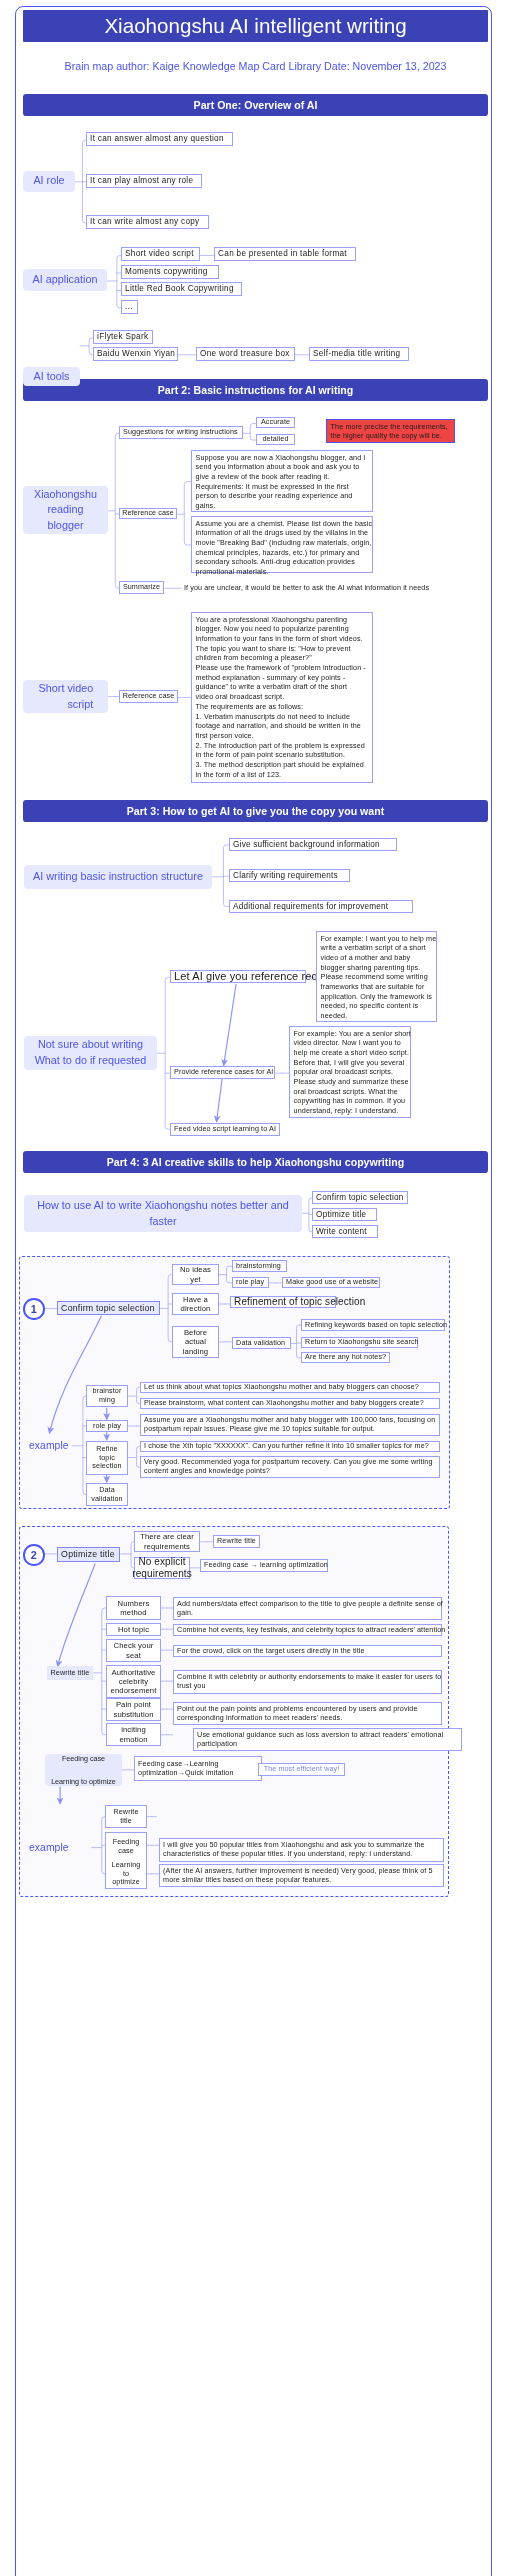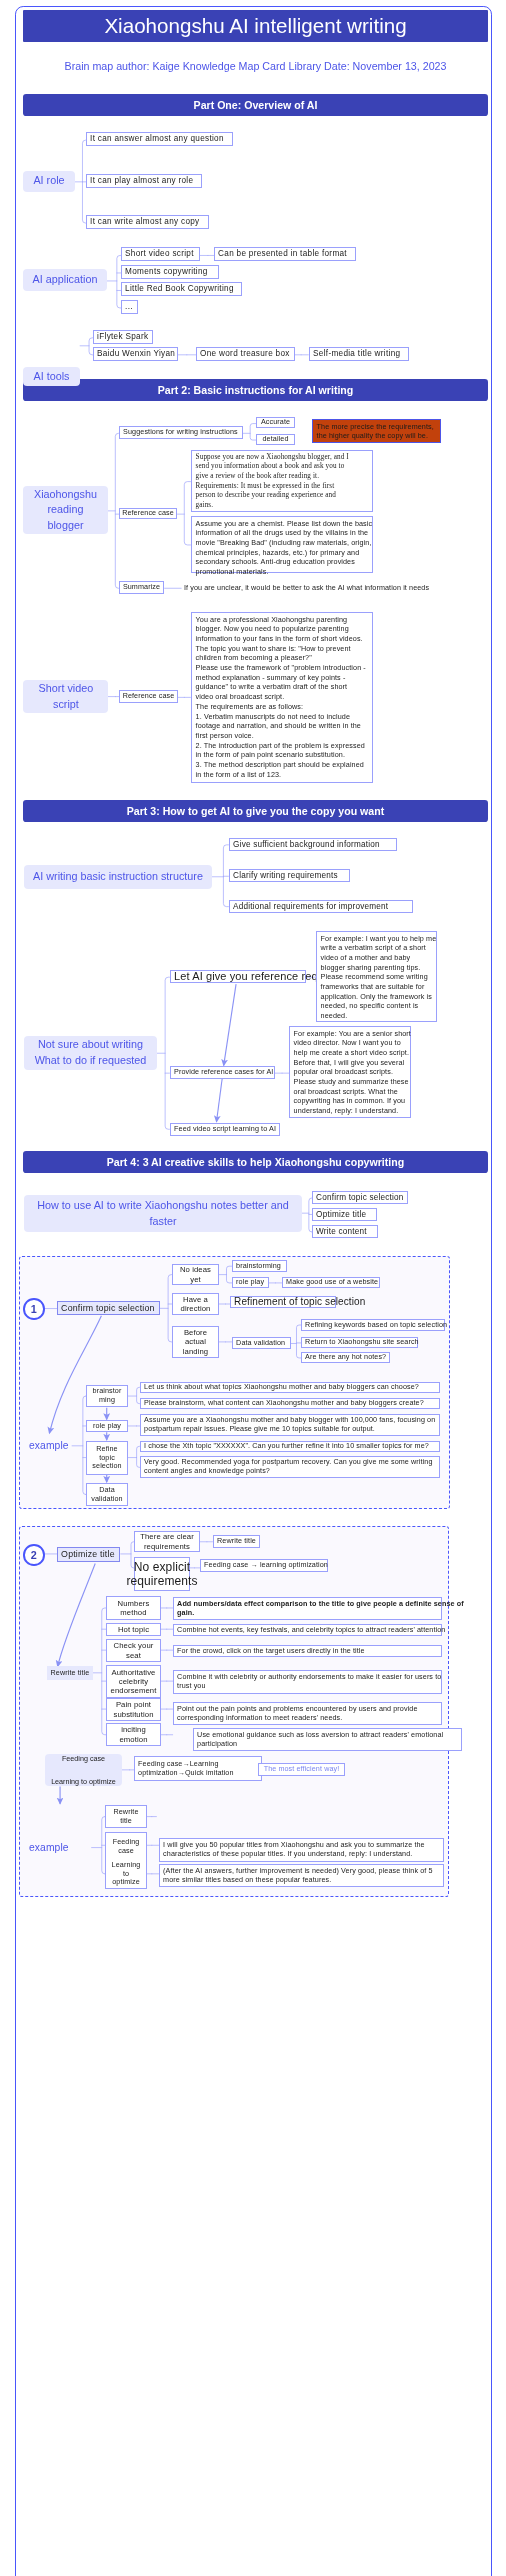--- a/index.html
+++ b/index.html
@@ -162,41 +162,41 @@
 <div class="nbox" style="left:121px;top:300px;width:17px;height:14.4px;font-size:8.2px;letter-spacing:0.3px;">...</div>
 <div class="nbox" style="left:214px;top:247px;width:142px;height:14.4px;font-size:8.2px;letter-spacing:0.3px;">Can be presented in table format</div>
 <div class="bigbar" style="left:23px;top:335px;width:57px;height:19px;margin-top:32px;">AI tools</div>
 <div class="nbox" style="left:93px;top:330px;width:60px;height:14.4px;font-size:8.2px;letter-spacing:0.3px;">iFlytek Spark</div>
 <div class="nbox" style="left:93px;top:347px;width:85px;height:14.4px;font-size:8.2px;letter-spacing:0.3px;">Baidu Wenxin Yiyan</div>
 <div class="nbox" style="left:196px;top:347px;width:99px;height:14.4px;font-size:8.2px;letter-spacing:0.3px;">One word treasure box</div>
 <div class="nbox" style="left:309px;top:347px;width:100px;height:14.4px;font-size:8.2px;letter-spacing:0.3px;">Self-media title writing</div>
 <div class="nbox" style="left:119px;top:426px;width:124px;height:13px;font-size:7.2px;letter-spacing:0.1px;">Suggestions for writing instructions</div>
 <div class="nbox c" style="left:256px;top:417px;width:39px;height:11.3px;font-size:7.2px;letter-spacing:0.1px;">Accurate</div>
 <div class="nbox c" style="left:256px;top:434px;width:39px;height:11.3px;font-size:7.2px;letter-spacing:0.1px;">detailed</div>
-<div class="para" style="left:312px;top:419px;width:129px;height:24px;background:#c2410c;border-color:#4d55e8;">The more precise the requirements,
+<div class="para" style="left:326px;top:419px;width:129px;height:24px;background:#ef4444;border-color:#4d55e8;">The more precise the requirements,
 the higher quality the copy will be.</div>
 <div class="bigbar" style="left:23px;top:486px;width:85px;height:48px;white-space:pre-line;">Xiaohongshu
 reading
 blogger</div>
 <div class="nbox c" style="left:119px;top:508px;width:58px;height:11.3px;font-size:7.2px;letter-spacing:0.1px;">Reference case</div>
 <div class="nbox c" style="left:119px;top:581px;width:45px;height:13px;font-size:7.2px;letter-spacing:0.1px;">Summarize</div>
-<div class="para" style="left:191px;top:450px;width:182px;height:62px;font-family:Liberation Serif, serif;">Suppose you are now a Xiaohongshu blogger, and I
+<div class="para" style="left:191px;top:450px;width:182px;height:62px;">Suppose you are now a Xiaohongshu blogger, and I
 send you information about a book and ask you to
 give a review of the book after reading it.
 Requirements: It must be expressed in the first
 person to describe your reading experience and
 gains.</div>
 <div class="para" style="left:191px;top:516px;width:182px;height:57px;">Assume you are a chemist. Please list down the basic
 information of all the drugs used by the villains in the
 movie "Breaking Bad" (including raw materials, origin,
 chemical principles, hazards, etc.) for primary and
 secondary schools. Anti-drug education provides
 promotional materials.</div>
 <div class="ptext" style="left:184px;top:583px;font-size:7.2px;letter-spacing:0.1px;">If you are unclear, it would be better to ask the AI what information it needs</div>
-<div class="bigbar" style="left:23.4px;top:680px;width:85px;height:33px;white-space:pre-line;">Short video
+<div class="bigbar" style="left:23.4px;top:680px;width:85px;height:33px;white-space:pre-line;text-align:right;">Short video
 script</div>
 <div class="nbox c" style="left:119px;top:690px;width:59px;height:13px;font-size:7.2px;letter-spacing:0.1px;">Reference case</div>
 <div class="para" style="left:191px;top:612px;width:182px;height:171px;">You are a professional Xiaohongshu parenting
 blogger. Now you need to popularize parenting
 information to your fans in the form of short videos.
 The topic you want to share is: "How to prevent
 children from becoming a pleaser?"
 Please use the framework of "problem introduction -
 method explanation - summary of key points -
 guidance" to write a verbatim draft of the short
@@ -271,38 +271,38 @@
 <div class="nbox" style="left:140px;top:1398px;width:300px;height:10.8px;font-size:7.2px;letter-spacing:0.1px;">Please brainstorm, what content can Xiaohongshu mother and baby bloggers create?</div>
 <div class="nbox" style="left:140px;top:1414px;width:300px;height:22px;font-size:7.2px;letter-spacing:0.1px;">Assume you are a Xiaohongshu mother and baby blogger with 100,000 fans, focusing on
 postpartum repair issues. Please give me 10 topics suitable for output.</div>
 <div class="nbox" style="left:140px;top:1441px;width:300px;height:10.8px;font-size:7.2px;letter-spacing:0.1px;">I chose the Xth topic "XXXXXX". Can you further refine it into 10 smaller topics for me?</div>
 <div class="nbox" style="left:140px;top:1456px;width:300px;height:22px;font-size:7.2px;letter-spacing:0.1px;">Very good. Recommended yoga for postpartum recovery. Can you give me some writing
 content angles and knowledge points?</div>
 <div class="numcirc" style="left:23px;top:1544px;width:21.6px;height:21.6px;border-width:2.6px;">2</div>
 <div class="nbox" style="left:57px;top:1547px;width:63px;height:15px;font-size:8.8px;letter-spacing:0.2px;background:#e6e8fd;border-color:#8288f0;">Optimize title</div>
 <div class="nbox c" style="left:134px;top:1531px;width:66px;height:21px;font-size:7.7px;letter-spacing:0.1px;">There are clear
 requirements</div>
-<div class="nbox c" style="left:134px;top:1557px;width:56px;height:34px;font-size:12px;letter-spacing:0.1px;">No explicit
+<div class="nbox c" style="left:134px;top:1557px;width:56px;height:22px;font-size:10px;letter-spacing:0.1px;">No explicit
 requirements</div>
 <div class="nbox c" style="left:213px;top:1535px;width:47px;height:13px;font-size:7.2px;letter-spacing:0.1px;">Rewrite title</div>
 <div class="nbox" style="left:200px;top:1559px;width:128px;height:13px;font-size:7.2px;letter-spacing:0.1px;">Feeding case → learning optimization</div>
 <div class="nbox c" style="left:47px;top:1666px;width:46px;height:14px;font-size:7.2px;letter-spacing:0.1px;background:#e6e8fd;border:none;">Rewrite title</div>
 <div class="nbox c" style="left:106px;top:1596px;width:55px;height:24px;font-size:7.7px;letter-spacing:0.1px;">Numbers
 method</div>
 <div class="nbox c" style="left:106px;top:1623px;width:55px;height:13px;font-size:7.7px;letter-spacing:0.1px;">Hot topic</div>
 <div class="nbox c" style="left:106px;top:1639px;width:55px;height:23px;font-size:7.7px;letter-spacing:0.1px;">Check your
 seat</div>
 <div class="nbox c" style="left:106px;top:1665px;width:55px;height:33px;font-size:7.7px;letter-spacing:0.1px;">Authoritative
 celebrity
 endorsement</div>
 <div class="nbox c" style="left:106px;top:1698px;width:55px;height:23px;font-size:7.7px;letter-spacing:0.1px;">Pain point
 substitution</div>
 <div class="nbox c" style="left:106px;top:1723px;width:55px;height:23px;font-size:7.7px;letter-spacing:0.1px;">inciting
 emotion</div>
-<div class="nbox" style="left:173px;top:1597px;width:269px;height:23px;font-size:7.2px;letter-spacing:0.1px;font-weight:bold;">Add numbers/data effect comparison to the title to give people a definite sense of
+<div class="nbox" style="left:173px;top:1597px;width:269px;height:23px;font-size:7.2px;letter-spacing:0.1px;">Add numbers/data effect comparison to the title to give people a definite sense of
 gain.</div>
 <div class="nbox" style="left:173px;top:1624px;width:269px;height:12px;font-size:7.2px;letter-spacing:0.1px;">Combine hot events, key festivals, and celebrity topics to attract readers' attention</div>
 <div class="nbox" style="left:173px;top:1645px;width:269px;height:12px;font-size:7.2px;letter-spacing:0.1px;">For the crowd, click on the target users directly in the title</div>
 <div class="nbox" style="left:173px;top:1670px;width:269px;height:24px;font-size:7.2px;letter-spacing:0.1px;">Combine it with celebrity or authority endorsements to make it easier for users to
 trust you</div>
 <div class="nbox" style="left:173px;top:1702px;width:269px;height:23px;font-size:7.2px;letter-spacing:0.1px;">Point out the pain points and problems encountered by users and provide
 corresponding information to meet readers' needs.</div>
 <div class="nbox" style="left:173px;top:1728px;width:269px;height:23px;font-size:7.2px;letter-spacing:0.1px;margin-left:20px;">Use emotional guidance such as loss aversion to attract readers' emotional
 participation</div>
 <div class="bigbar" style="left:45px;top:1754px;width:77px;height:32px;white-space:pre;color:#1b1b1b;font-size:7.2px;line-height:1.55;">Feeding case

